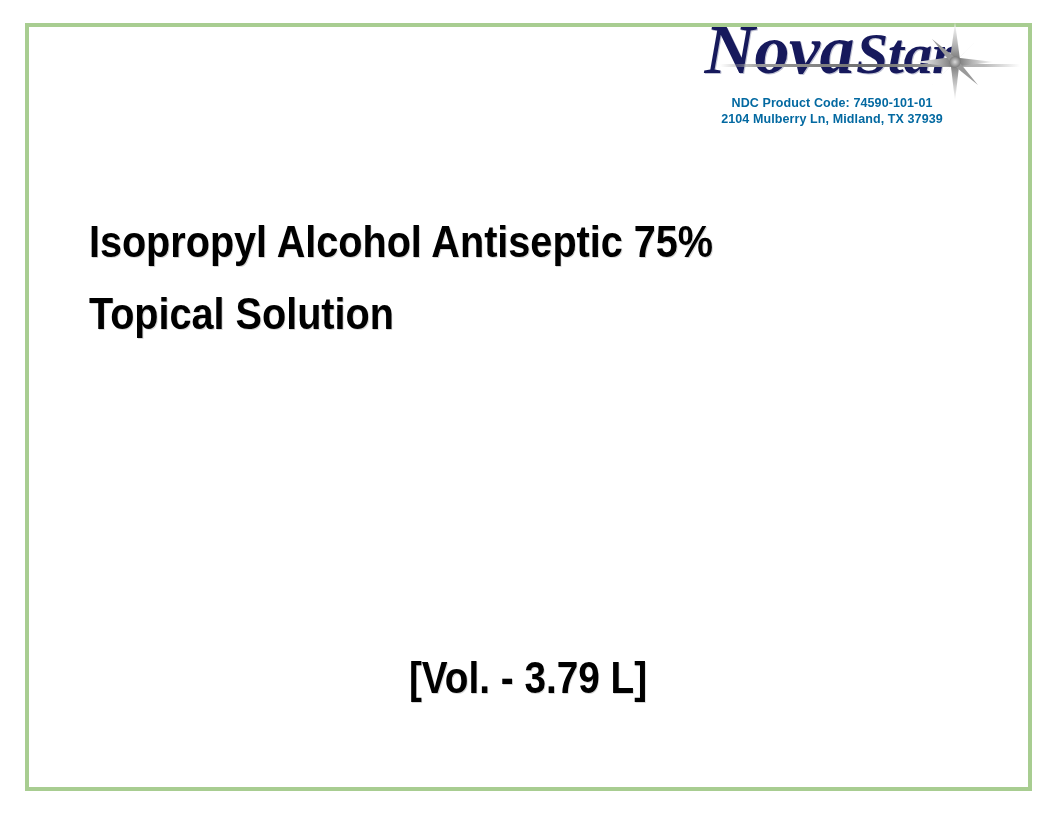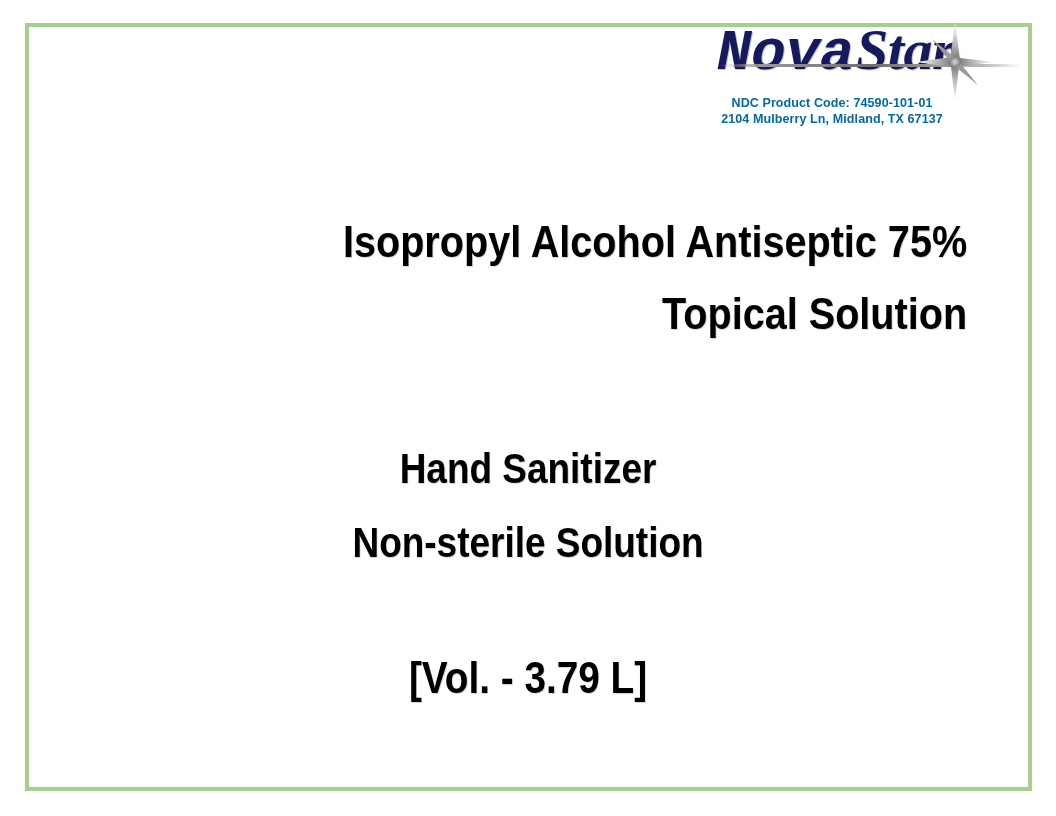--- a/index.html
+++ b/index.html
@@ -55,21 +55,21 @@
     font-family: "Liberation Serif", "DejaVu Serif", serif;
     font-style: italic;
     font-weight: bold;
     font-size: 58px;
     line-height: 66px;
     color: #16195c;
     letter-spacing: -0.5px;
     white-space: nowrap;
     text-shadow: 1px 1px 0 rgba(120,125,160,0.45);
   }
-  .brand-wordmark .brand-nova { font-size: 58px; font-family: Liberation Mono, monospace; }
+  .brand-wordmark .brand-nova { font-size: 70px; }
   .brand-wordmark .brand-star { font-size: 58px; margin-left: 2px; }
 
   
   .brand-swoosh {
     position: absolute;
     right: 2px;
     top: 49px;
     width: 300px;
     height: 3px;
     background: linear-gradient(to right,
@@ -101,21 +101,21 @@
     letter-spacing: 0.1px;
     white-space: nowrap;
   }
 
   
   .product-block {
     position: absolute;
     left: 29px;
     right: 29px;
     top: 206px;
-    text-align: right;
+    text-align: left;
   }
 
   .headline {
     font-family: "Liberation Sans Narrow", "Liberation Sans", sans-serif;
     font-weight: bold;
     font-size: 45px;
     line-height: 72px;
     color: #000000;
     transform: scaleX(0.88);
     transform-origin: center center;
@@ -209,31 +209,27 @@
 
           <polygon points="22,22 52,46 78,78 46,52" fill="#9a9a9a"></polygon>
           <polygon points="78,22 54,46 22,78 46,54" fill="#9a9a9a"></polygon>
           <circle cx="50" cy="50" r="7" fill="url(#starCore)"></circle>
         </svg>
       </div>
     </div>
 
     <div class="brand-addresses">
       <div class="addr-line">NDC Product Code: 74590-101-01</div>
-      <div class="addr-line">2104 Mulberry Ln, Midland, TX 67137</div>
+      <div class="addr-line">2104 Mulberry Ln, Midland, TX 37939</div>
     </div>
   </div>
 
   <div class="product-block">
     <div class="headline">Isopropyl Alcohol Antiseptic 75%</div>
     <div class="headline">Topical Solution</div>
   </div>
 
-  <div class="subhead-block">
-    <div class="subhead">Hand Sanitizer</div>
-    <div class="subhead">Non-sterile Solution</div>
-  </div>
 
   <div class="volume-block">
     <div class="volume-text">[Vol. - 3.79 L]</div>
   </div>
 
 </div>
 
 </body></html>

